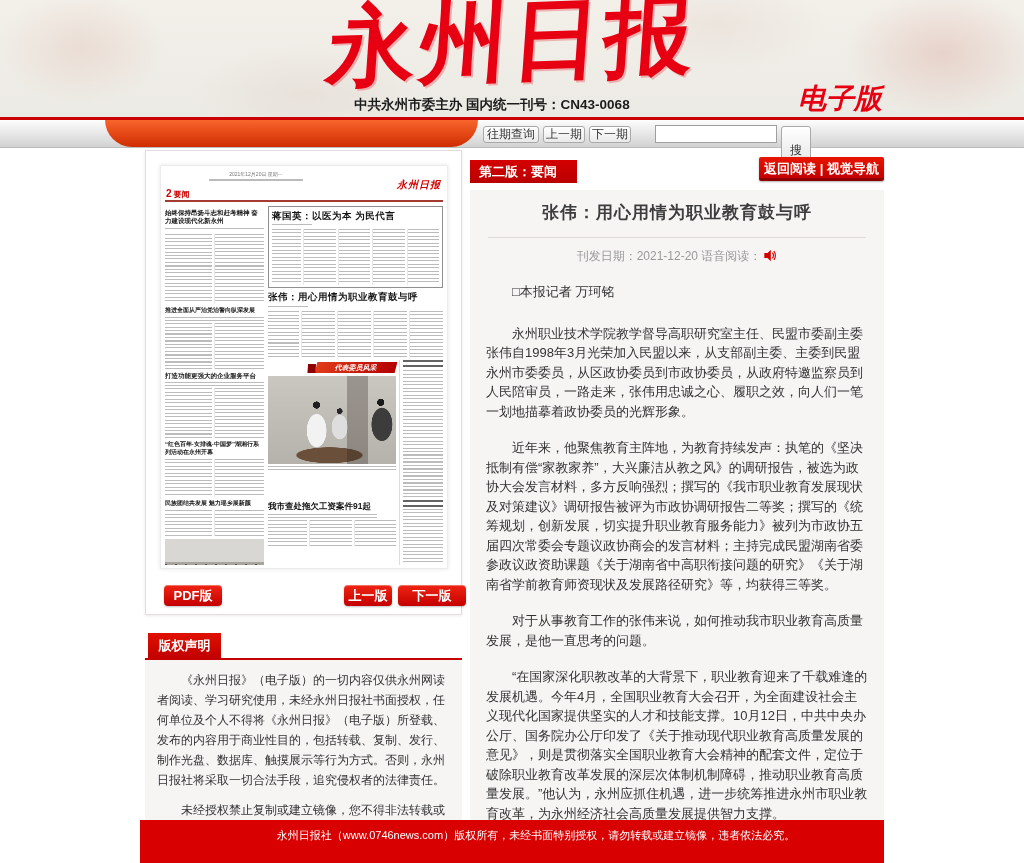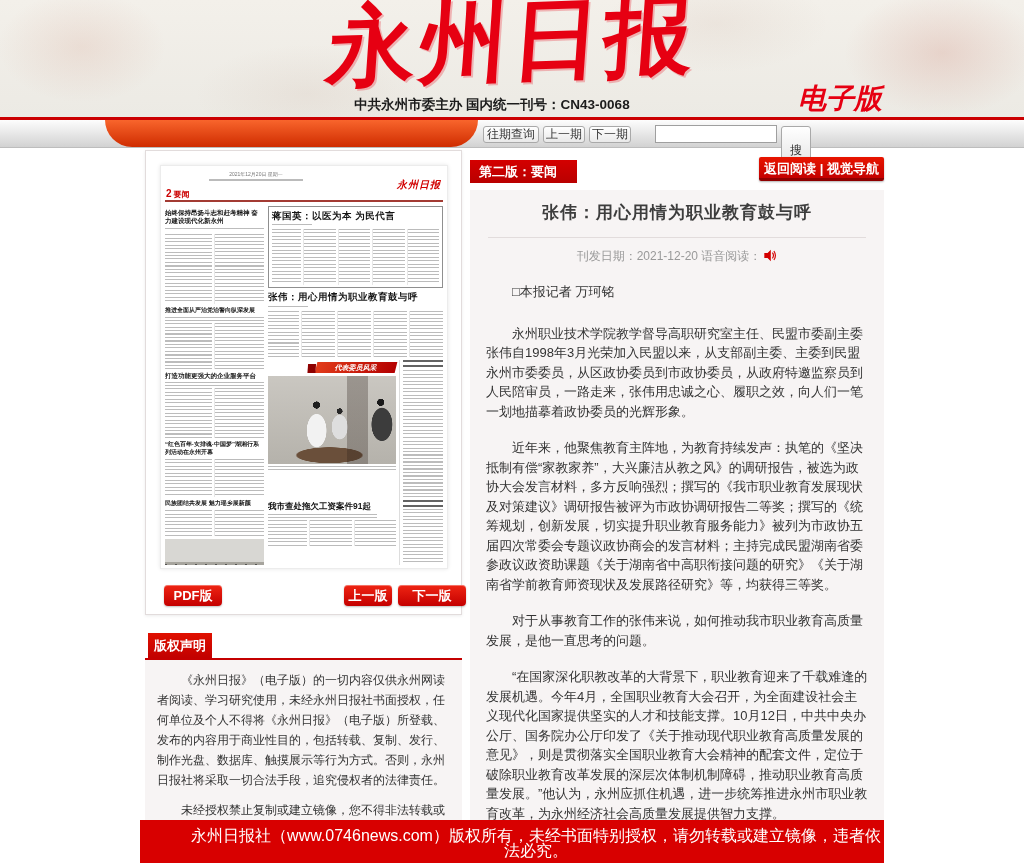--- a/index.html
+++ b/index.html
@@ -86,21 +86,21 @@
   .npb-right{flex:1;border-left:1px solid #ddd;padding-left:3px;}
 
   .redbtn{position:absolute;height:21px;background:linear-gradient(#ef2513,#c40000);border-radius:4px;
     color:#fff;font-size:13px;font-weight:bold;text-align:center;line-height:21px;
     box-shadow:inset 0 1px 0 rgba(255,255,255,.35),0 1px 2px rgba(0,0,0,.25);cursor:pointer;}
   .bpdf{left:18px;top:434px;width:58px;}
   .bprev{left:198px;top:434px;width:48px;}
   .bnext{left:252px;top:434px;width:68px;}
 
   
-  .copy-tab{position:absolute;left:148px;top:633px;width:64px;height:26px;background:linear-gradient(#e01000,#c00000);
+  .copy-tab{position:absolute;left:148px;top:633px;width:73px;height:26px;background:linear-gradient(#e01000,#c00000);
     color:#fff;font-size:13px;font-weight:bold;text-align:center;line-height:26px;}
   .copy-line{position:absolute;left:145px;top:658px;width:317px;height:2px;background:#c40000;}
   .copy-body{position:absolute;left:145px;top:660px;width:317px;background:#f7f4f4;padding:10px 12px;}
   .copy-body p{margin:0 0 10px;font-size:12px;line-height:20px;color:#333;text-indent:2em;}
 
   
   .pagebar-seg{position:absolute;left:470px;top:160px;width:107px;height:23px;background:linear-gradient(#d40000,#b90000);
     color:#fff;font-size:13px;font-weight:bold;line-height:23px;padding-left:9px;}
   .pagebar-mid{position:absolute;left:577px;top:160px;width:181px;height:21px;background:#fff;border-bottom:2px solid #c40000;
     color:#c40000;font-size:13px;font-weight:bold;text-align:center;line-height:21px;white-space:nowrap;}
@@ -114,21 +114,21 @@
     font-size:17px;font-weight:bold;color:#3d3d3d;letter-spacing:1px;}
   .art-divider{position:absolute;left:488px;top:237px;width:378px;height:1px;background:#e2dcdc;}
   .art-meta{position:absolute;left:470px;top:248px;width:414px;text-align:center;font-size:12px;color:#999;}
   .art-meta svg{vertical-align:-2px;margin-left:2px;}
   .article-body{position:absolute;left:482px;top:282px;width:392px;font-size:13px;line-height:19.5px;color:#333;}
   .article-body p{margin:0 4px 17px;text-indent:2em;}
 
   
   .footer{position:absolute;left:140px;top:820px;width:744px;height:43px;background:#d80000;z-index:50;
     color:#fff;text-align:center;padding-top:8px;}
-  .footer div{font-size:16px;line-height:15px;padding-left:48px;}
+  .footer div{font-size:11px;line-height:15px;padding-left:48px;}
 </style>
 </head>
 <body>
 
 <div class="page">
 
   <div class="header">
     <div class="logo">永州日报</div>
     <div class="ezb">电子版</div>
     <div class="tagline">中共永州市委主办 国内统一刊号：CN43-0068</div>

